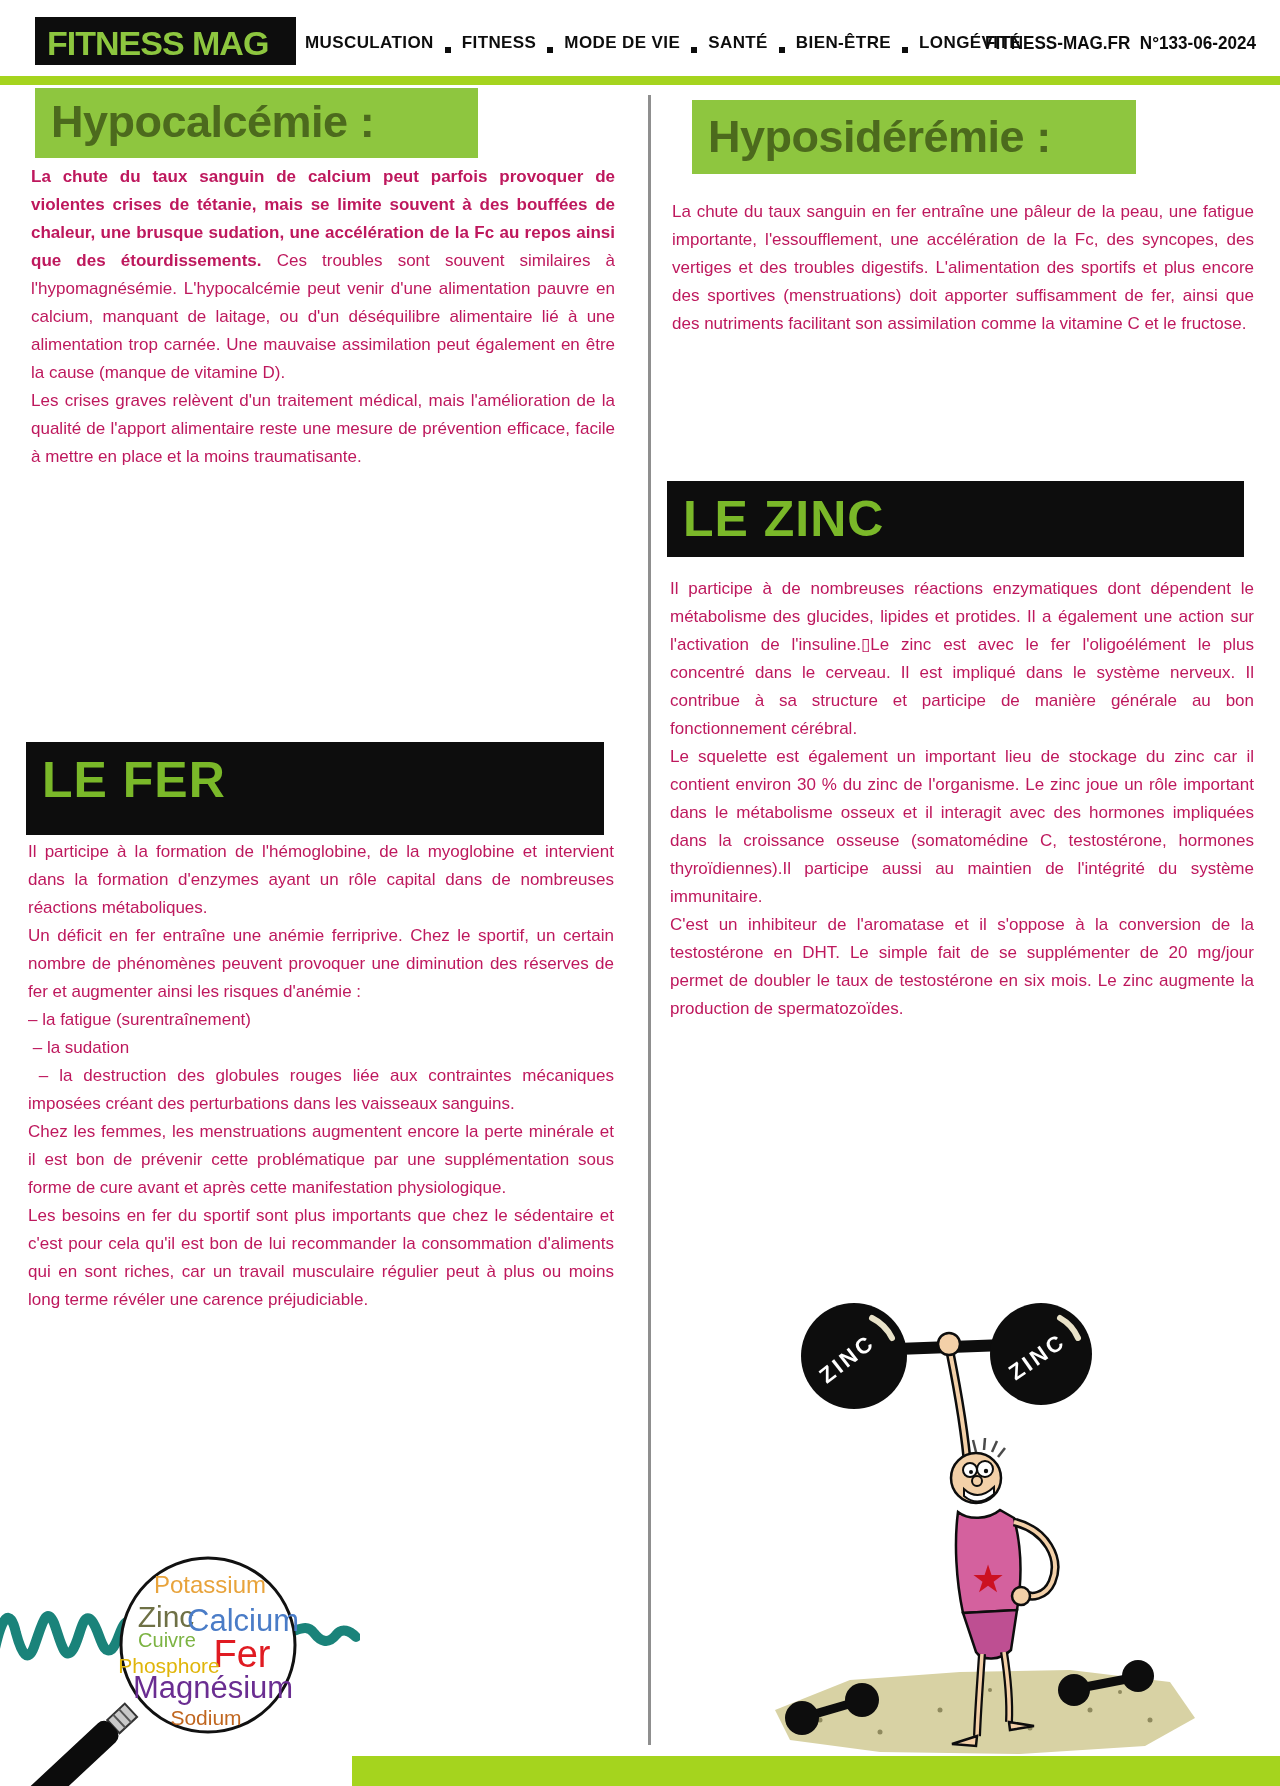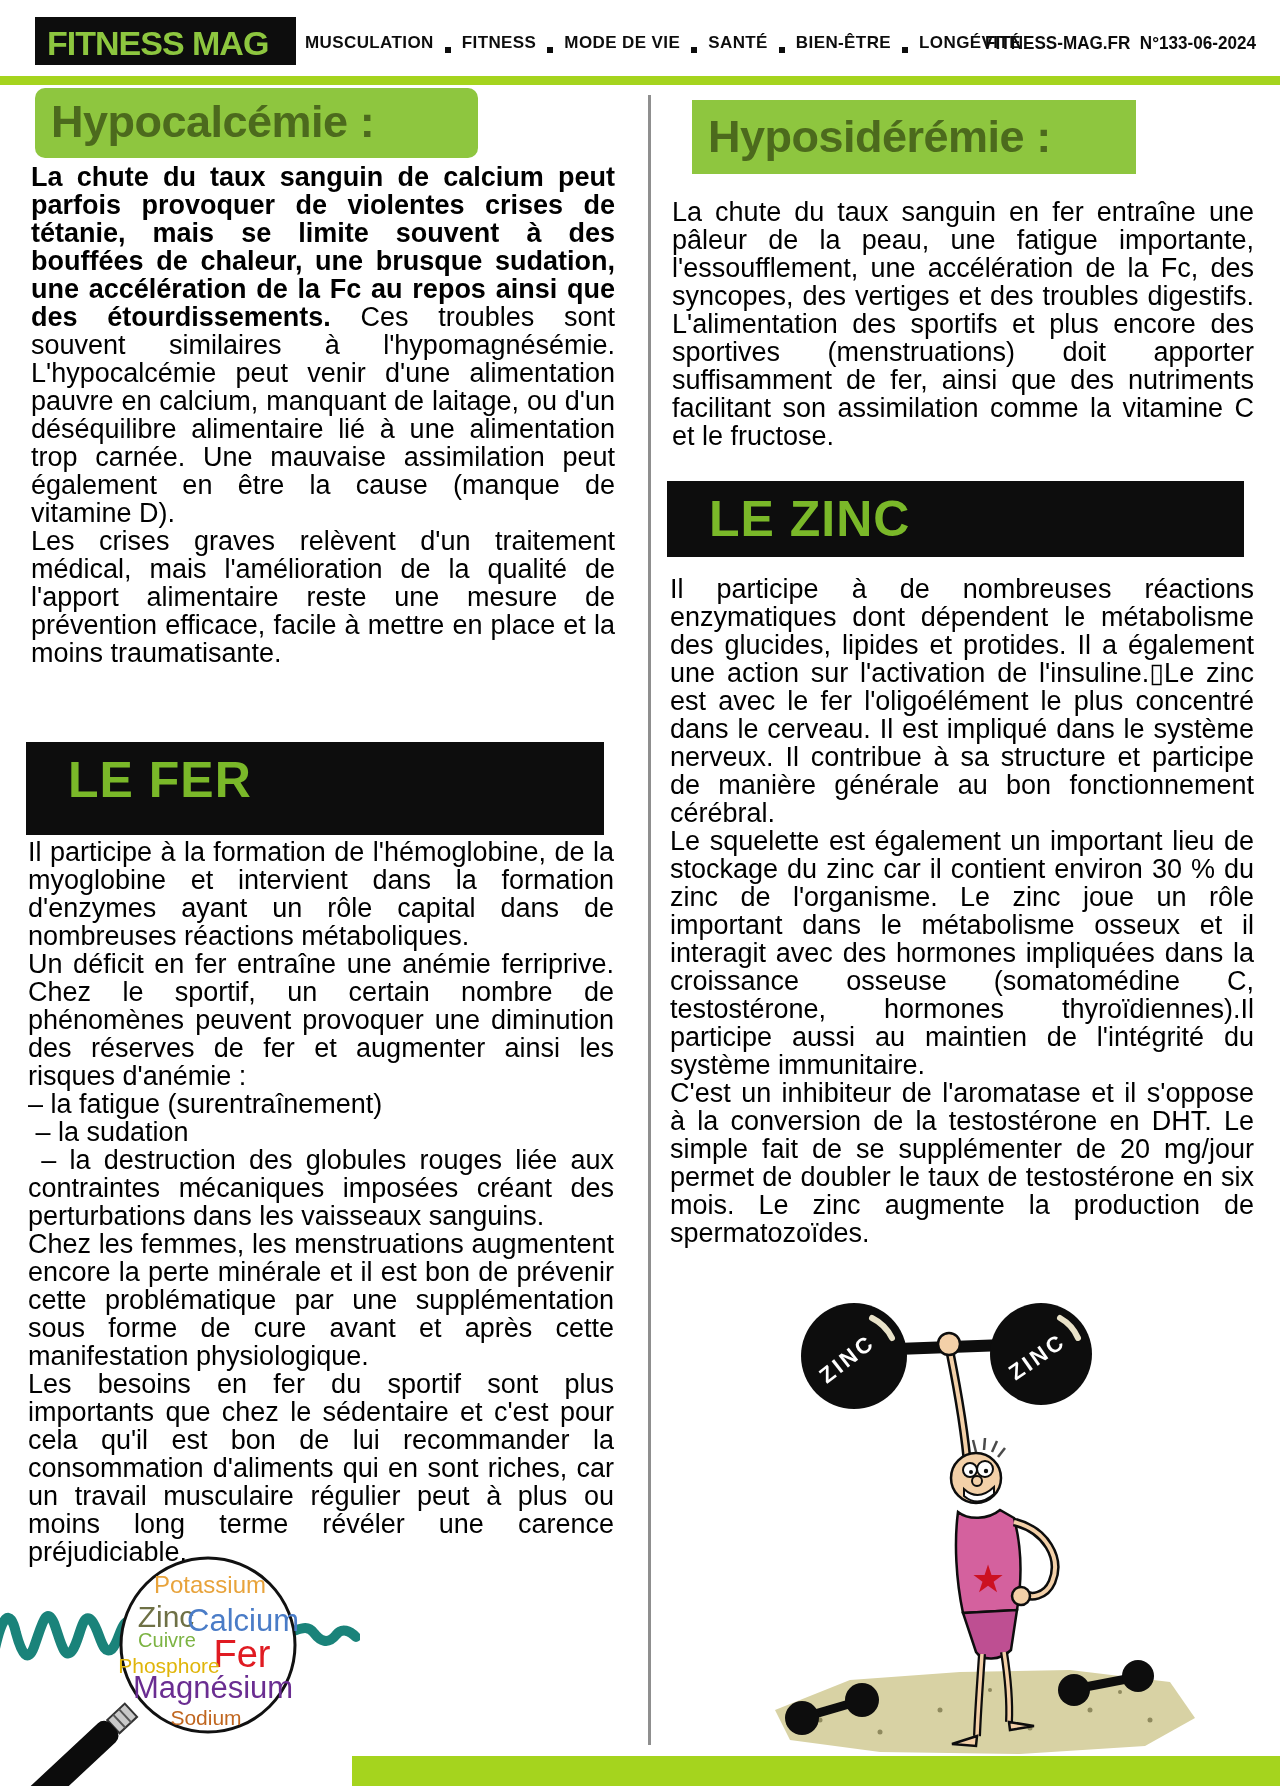--- a/index.html
+++ b/index.html
@@ -30,33 +30,33 @@
   .green-rule{ position:absolute; left:0; top:76px; width:1280px; height:9px; background:#a5d41e; }
   .footer-bar{ position:absolute; left:352px; top:1756px; width:928px; height:30px; background:#a5d41e; }
   .col-divider{ position:absolute; left:648px; top:95px; width:3px; height:1650px; background:#8f8f8f; }
 
   
   .title-box{
     position:absolute; background:#8ec63f; color:#4c6a1d;
     font-weight:800; font-size:45px; line-height:68px; padding-left:16px;
     white-space:nowrap; letter-spacing:-.5px;
   }
-  #hypocalcemie-title{ left:35px; top:88px; width:443px; height:70px;border-radius:10px; }
+  #hypocalcemie-title{ left:35px; top:88px; width:443px; height:70px; }
   #hyposideremie-title{ left:692px; top:100px; width:444px; height:74px; line-height:74px; }
 
   .banner{
     position:absolute; background:#0d0d0d; color:#7ab829;
-    font-weight:800; font-size:50px; line-height:76px; padding-left:42px;
+    font-weight:800; font-size:50px; line-height:76px; padding-left:16px;
     letter-spacing:1px; white-space:nowrap;
   }
   #fer-banner{ left:26px; top:742px; width:578px; height:93px; }
   #zinc-banner{ left:667px; top:481px; width:577px; height:76px; }
 
   
-  .bodytext{ position:absolute; font-size:27px; line-height:28px; text-align:justify; color:#000000; }
+  .bodytext{ position:absolute; font-size:17px; line-height:28px; text-align:justify; color:#be185d; }
   .bodytext p{ margin:0; }
   #hypocalcemie-text{ left:31px; top:163px; width:584px; }
   #fer-text{ left:28px; top:838px; width:586px; }
   #hyposideremie-text{ left:672px; top:198px; width:582px; }
   #zinc-text{ left:670px; top:575px; width:584px; }
   .lead b{ font-weight:700; }
 
   
   #magnifier-illo{ position:absolute; left:0px; top:1545px; width:360px; height:241px; }
   #zinc-cartoon{ position:absolute; left:730px; top:1280px; width:490px; height:476px; }

